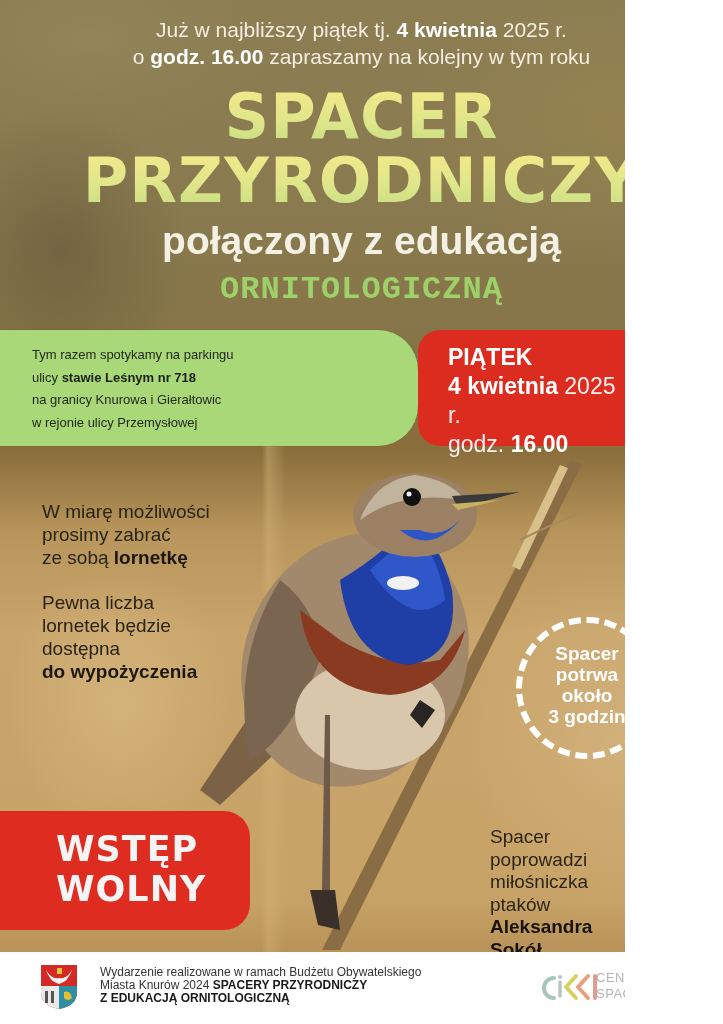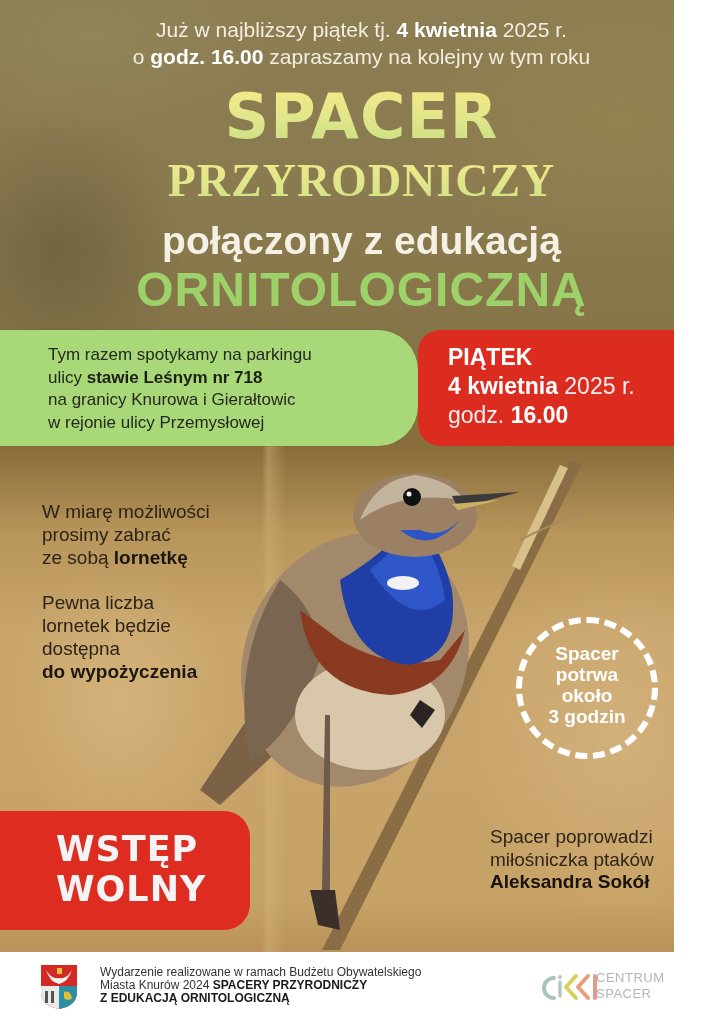--- a/index.html
+++ b/index.html
@@ -1,44 +1,44 @@
 <!DOCTYPE html>
 <html><head>
 <meta charset="utf-8">
 <style>
   html, body { margin:0; padding:0; }
   body { width:723px; height:1024px; overflow:hidden; font-family:"Liberation Sans", sans-serif; }
-  .poster { position:relative; width:674px; height:1024px; overflow:hidden;
+  .poster { position:relative; width:625px; height:1024px; overflow:hidden;
     background:
       radial-gradient(ellipse 260px 140px at 90px 40px, rgba(150,140,95,0.55), rgba(0,0,0,0) 70%),
       radial-gradient(ellipse 180px 200px at 60px 250px, rgba(95,85,55,0.55), rgba(0,0,0,0) 70%),
       radial-gradient(ellipse 300px 200px at 620px 120px, rgba(165,145,80,0.35), rgba(0,0,0,0) 70%),
       linear-gradient(180deg, #8c7d52 0%, #8a7a4f 20%, #857548 32%, #8a6e3c 44%, #b8955a 52%, #c9a56b 62%, #c9a46a 75%, #c7a266 88%, #b89258 93%);
   }
   .bg-lower { position:absolute; left:0; top:440px; width:723px; height:512px;
     background:
       radial-gradient(ellipse 220px 260px at 620px 300px, rgba(220,190,140,0.45), rgba(0,0,0,0) 70%),
       radial-gradient(ellipse 160px 200px at 120px 260px, rgba(230,205,150,0.35), rgba(0,0,0,0) 70%),
       linear-gradient(90deg, rgba(0,0,0,0) 0, rgba(0,0,0,0) 262px, rgba(210,180,120,0.45) 268px, rgba(0,0,0,0) 286px);
   }
   .center { position:absolute; left:0; width:723px; text-align:center; }
   .intro { top:16px; color:#f3eee0; font-size:21px; line-height:27px; }
   .intro b { font-weight:bold; color:#ffffff; }
   .title { font-family:"DejaVu Sans", sans-serif; font-weight:bold; letter-spacing:1px;
     background: linear-gradient(180deg, #f6ea8a 0%, #dfe68a 55%, #c6dd82 100%);
     -webkit-background-clip:text; background-clip:text; color:transparent;
     text-shadow:none; }
   .title1 { top:84px; font-size:62px; line-height:66px; }
-  .title2 { top:148px; font-size:46px; line-height:66px;font-family:Liberation Serif, serif; }
+  .title2 { top:148px; font-size:62px; line-height:66px; }
   .subtitle { top:224px; color:#f4f0e4; font-size:39px; line-height:34px;font-weight:bold; }
-  .title3 { top:262px; font-size:48px; line-height:56px; color:#9fd16a; font-family:Liberation Sans, sans-serif; font-weight:bold; letter-spacing:1px; }
+  .title3 { top:262px; font-size:32px; line-height:56px; color:#9fd16a; font-family:Liberation Mono, monospace; font-weight:bold; letter-spacing:1px; }
 
   .green-box { position:absolute; left:0; top:330px; width:418px; height:116px; background:#a8d878;
     border-radius:0 40px 40px 0; box-shadow:0 0 0 1px rgba(0,0,0,0.05); }
-  .green-text { position:absolute; left:48px; top:344px; font-size:17px; line-height:22.5px; color:#25281e; }
+  .green-text { position:absolute; left:32px; top:344px; font-size:13px; line-height:22.5px; color:#25281e; }
   .green-text b { color:#1d1f17; }
   .red-box { position:absolute; left:418px; top:330px; width:305px; height:116px; background:#dc2c1f; border-radius:22px 0 0 22px; }
   .red-text { position:absolute; left:448px; top:343px; font-size:23px; line-height:29px; color:#fbeeee; }
   .red-text b { color:#ffffff; }
 
   .left-text { position:absolute; left:42px; top:482px; font-size:19px; line-height:23px; color:#2a2418; }
   .left-text p { margin:18px 0 22px 0; }
   .left-text b { color:#1b160e; }
 
   .bird { position:absolute; left:190px; top:460px; width:400px; height:490px; }

